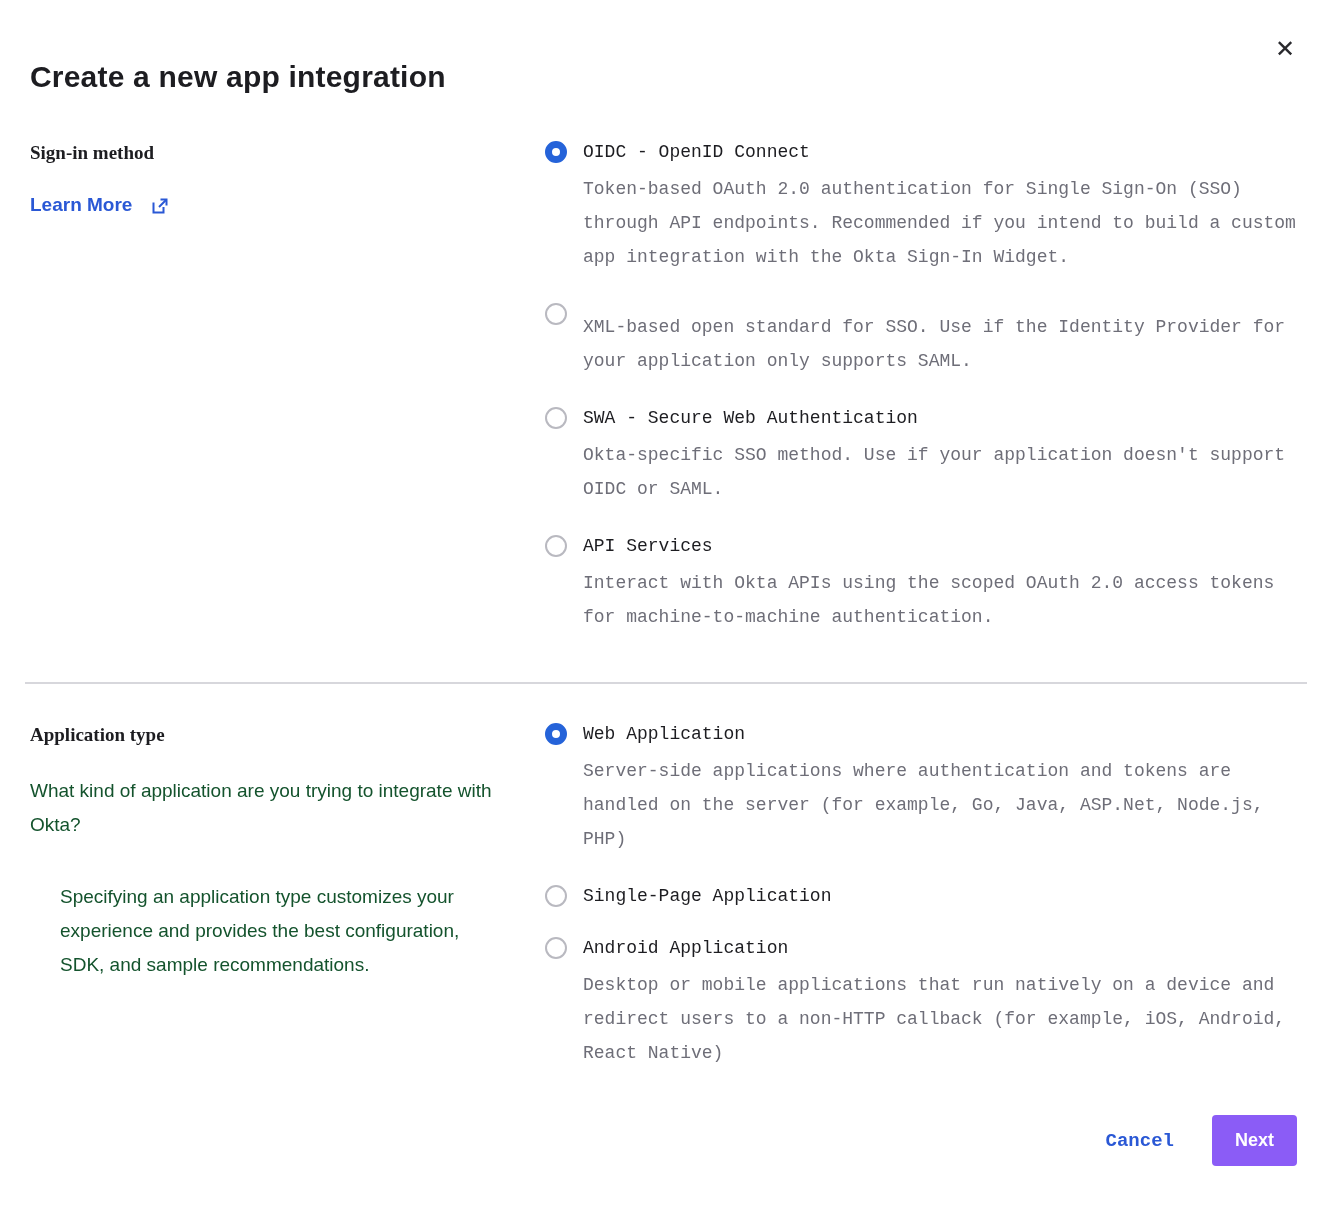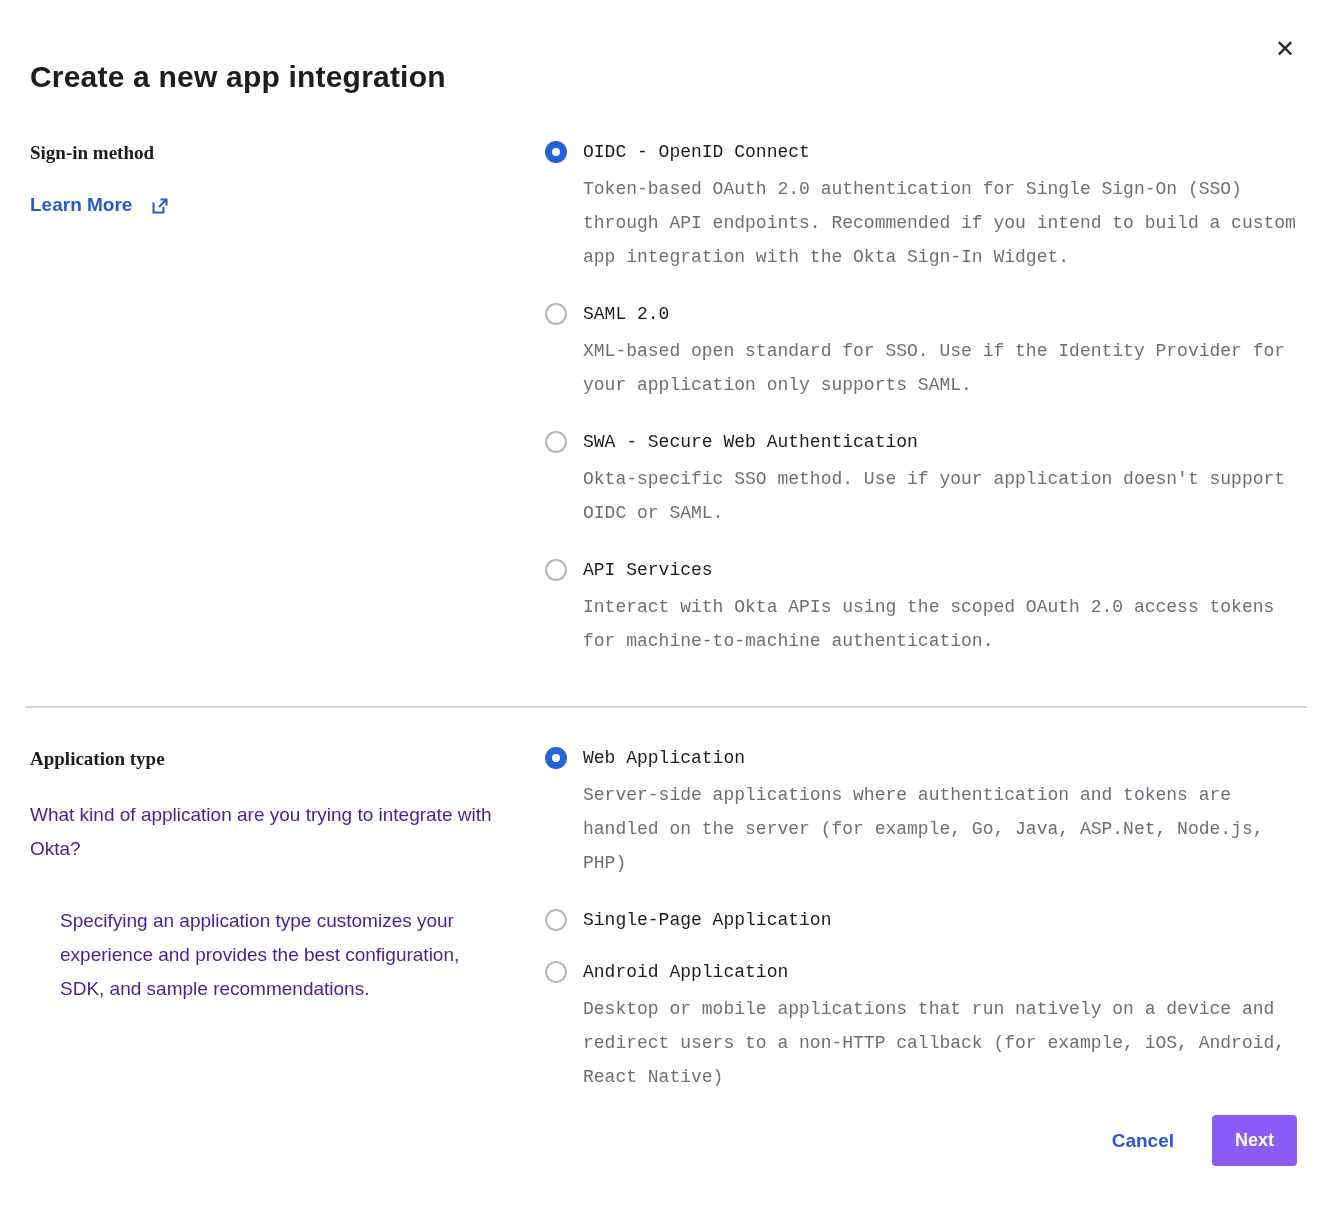--- a/index.html
+++ b/index.html
@@ -77,21 +77,21 @@
     cursor: pointer;
   }
   .ext-icon {
     display: inline-block;
     width: 16px;
     height: 16px;
   }
   .left-paragraph {
     font-size: 19px;
     line-height: 34px;
-    color: #4c1d95;
+    color: #14532d;
     margin: 28px 0 0 0;
   }
   .left-paragraph + .left-paragraph { margin-top: 38px; margin-left: 30px; }
 
   .radio-option {
     display: flex;
     align-items: flex-start;
     cursor: pointer;
     font-family: Liberation Mono, monospace;
   }
@@ -138,21 +138,21 @@
   }
   .cancel-btn {
     background: none;
     border: none;
     color: #2a58d5;
     font-size: 19px;
     font-weight: bold;
     cursor: pointer;
     padding: 0;
     margin-right: 38px;
-    font-family: Liberation Sans, sans-serif;
+    font-family: Liberation Mono, monospace;
   }
   .next-btn {
     background: #8b5cf6;
     border: none;
     border-radius: 4px;
     color: #ffffff;
     font-size: 18px;
     font-weight: bold;
     padding: 15px 23px;
     cursor: pointer;
@@ -188,21 +188,20 @@
         <span class="radio selected"></span>
         <div class="option-body">
           <div class="option-label">OIDC - OpenID Connect</div>
           <div class="option-desc">Token-based OAuth 2.0 authentication for Single Sign-On (SSO) through API endpoints. Recommended if you intend to build a custom app integration with the Okta Sign-In Widget.</div>
         </div>
       </div>
 
       <div class="radio-option">
         <span class="radio"></span>
         <div class="option-body">
-          <div class="option-label">SAML 2.0</div>
           <div class="option-desc">XML-based open standard for SSO. Use if the Identity Provider for your application only supports SAML.</div>
         </div>
       </div>
 
       <div class="radio-option">
         <span class="radio"></span>
         <div class="option-body">
           <div class="option-label">SWA - Secure Web Authentication</div>
           <div class="option-desc">Okta-specific SSO method. Use if your application doesn't support OIDC or SAML.</div>
         </div>

